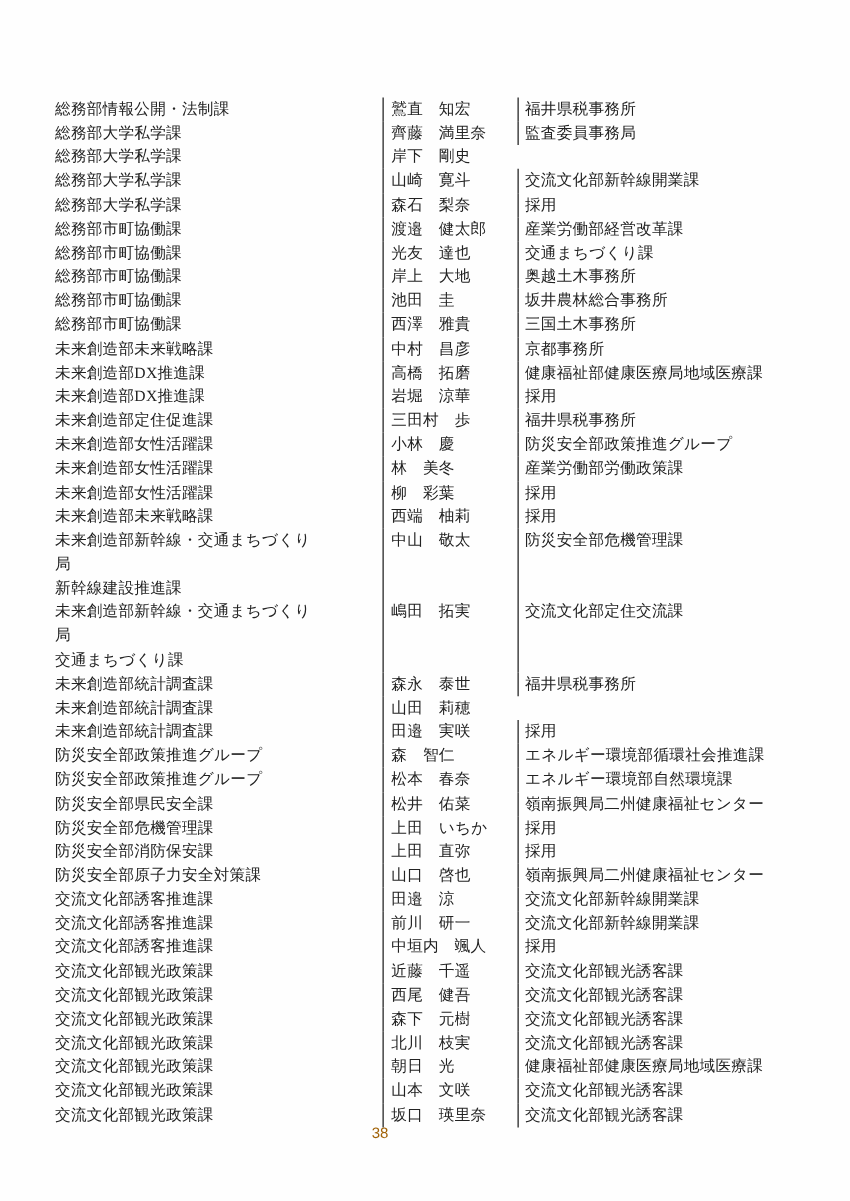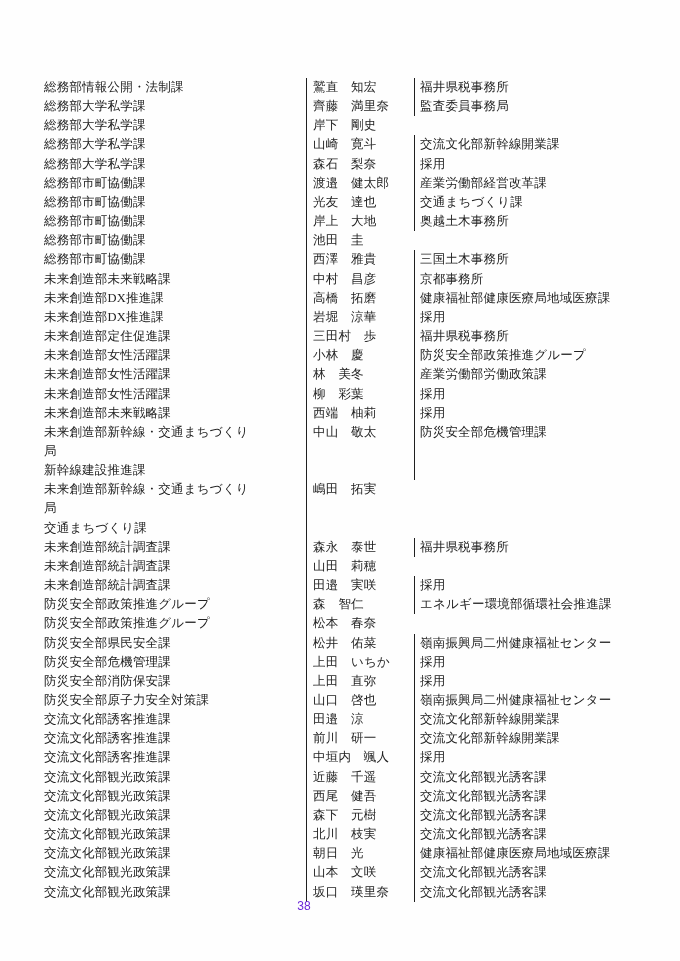--- a/index.html
+++ b/index.html
@@ -47,21 +47,21 @@
     padding-left: 5px;
   }
   .page-number {
     position: absolute;
     top: 899px;
     left: 0;
     width: 608px;
     text-align: center;
     font-size: 12px;
     font-family: "Liberation Sans", "DejaVu Sans", sans-serif;
-    color: #6d28d9;
+    color: #a16207;
   }
 </style>
 </head>
 <body>
 
 <div class="page">
 
   <div class="personnel-table">
     <div class="row">
       <div class="cell dept">総務部情報公開・法制課</div>
@@ -106,20 +106,21 @@
 
     <div class="row">
       <div class="cell dept">総務部市町協働課</div>
       <div class="cell name">岸上　大地</div>
       <div class="cell dest">奥越土木事務所</div>
     </div>
 
     <div class="row">
       <div class="cell dept">総務部市町協働課</div>
       <div class="cell name">池田　圭</div>
+      <div class="cell dest">坂井農林総合事務所</div>
     </div>
 
     <div class="row">
       <div class="cell dept">総務部市町協働課</div>
       <div class="cell name">西澤　雅貴</div>
       <div class="cell dest">三国土木事務所</div>
     </div>
 
     <div class="row">
       <div class="cell dept">未来創造部未来戦略課</div>
@@ -173,20 +174,21 @@
       <div class="cell dept">未来創造部新幹線・交通まちづくり局
 新幹線建設推進課</div>
       <div class="cell name">中山　敬太</div>
       <div class="cell dest">防災安全部危機管理課</div>
     </div>
 
     <div class="row">
       <div class="cell dept">未来創造部新幹線・交通まちづくり局
 交通まちづくり課</div>
       <div class="cell name">嶋田　拓実</div>
+      <div class="cell dest">交流文化部定住交流課</div>
     </div>
 
     <div class="row">
       <div class="cell dept">未来創造部統計調査課</div>
       <div class="cell name">森永　泰世</div>
       <div class="cell dest">福井県税事務所</div>
     </div>
 
     <div class="row">
       <div class="cell dept">未来創造部統計調査課</div>
@@ -201,20 +203,21 @@
 
     <div class="row">
       <div class="cell dept">防災安全部政策推進グループ</div>
       <div class="cell name">森　智仁</div>
       <div class="cell dest">エネルギー環境部循環社会推進課</div>
     </div>
 
     <div class="row">
       <div class="cell dept">防災安全部政策推進グループ</div>
       <div class="cell name">松本　春奈</div>
+      <div class="cell dest">エネルギー環境部自然環境課</div>
     </div>
 
     <div class="row">
       <div class="cell dept">防災安全部県民安全課</div>
       <div class="cell name">松井　佑菜</div>
       <div class="cell dest">嶺南振興局二州健康福祉センター</div>
     </div>
 
     <div class="row">
       <div class="cell dept">防災安全部危機管理課</div>

